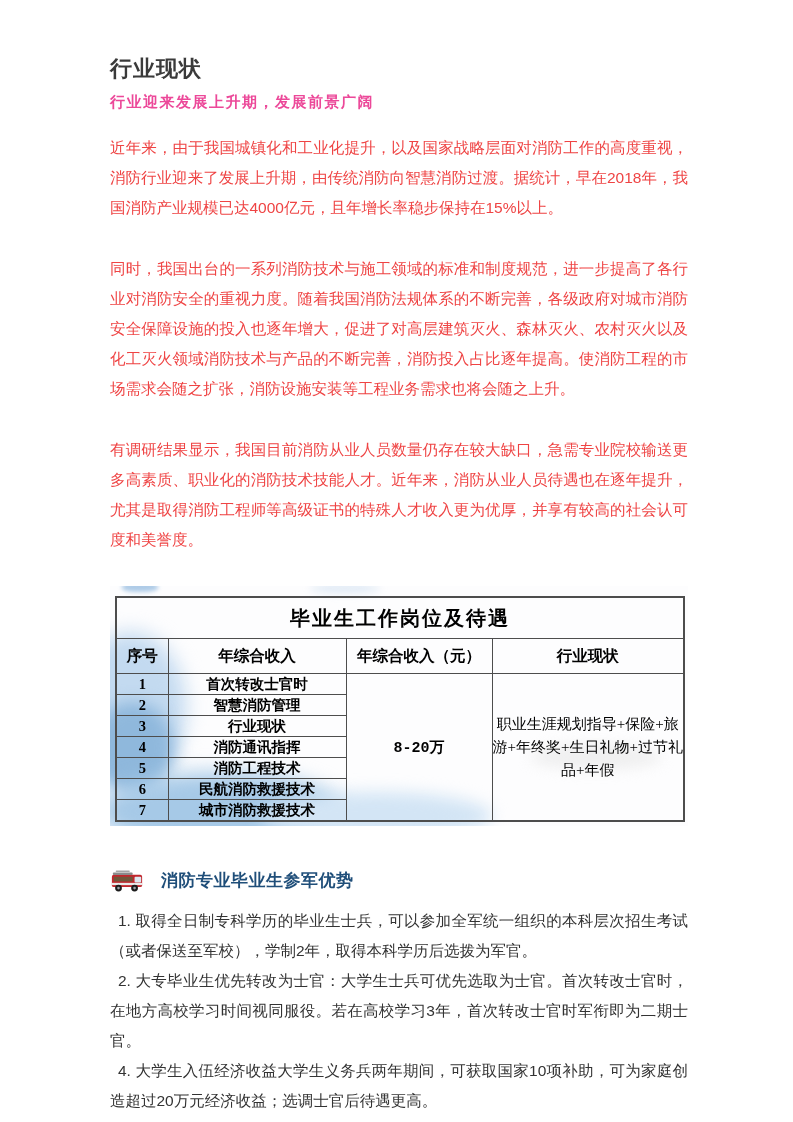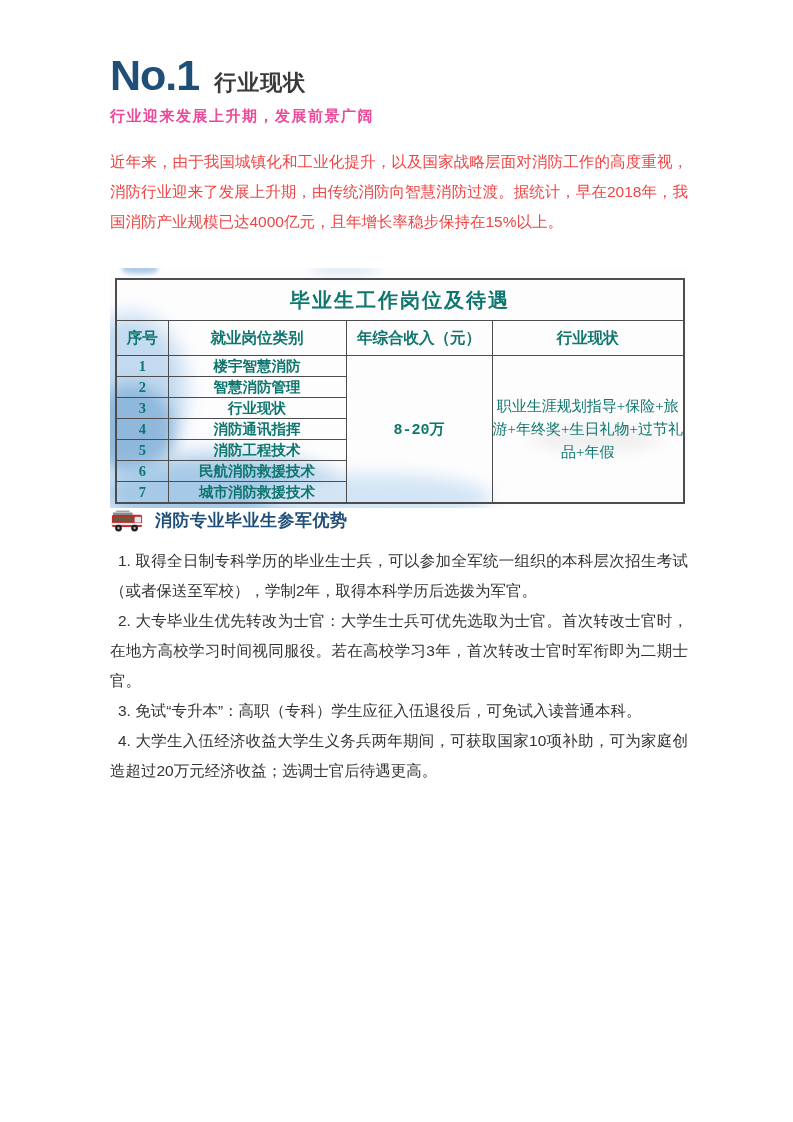--- a/index.html
+++ b/index.html
@@ -27,49 +27,50 @@
   .b2{left:-36px;top:46px;width:112px;height:152px;background:#C3DAF0;filter:blur(10px);}
   .b3{left:-18px;top:116px;width:82px;height:92px;background:#8FB8DC;filter:blur(8px);}
   .b4{left:-12px;top:186px;width:244px;height:78px;background:#A6C9E7;filter:blur(10px);}
   .b5{left:150px;top:206px;width:232px;height:48px;background:#D3E5F5;filter:blur(8px);}
   .b6{left:420px;top:158px;width:132px;height:26px;background:#E8E8E8;filter:blur(7px);opacity:.65;}
   .b7{left:200px;top:-2px;width:70px;height:9px;background:#DDE8F4;filter:blur(4px);}
 
   table.jobs{
     position:relative;z-index:1;border-collapse:collapse;table-layout:fixed;
     width:568px;margin:10px 0 0 5px;
-    font-family:"Liberation Serif", serif;color:#0f766e;background:transparent;
+    font-family:"Liberation Serif", serif;color:#000000;background:transparent;
   }
   table.jobs td, table.jobs th{border:1px solid #4D4D4D;text-align:center;padding:0;background:transparent;}
   table.jobs{border:2px solid #4D4D4D;}
   .t-title td{height:40px;font-size:20px;font-weight:800;letter-spacing:2px;}
   .t-head th{height:34px;font-size:15.5px;font-weight:800;}
   .t-row td{height:20px;font-size:14.5px;font-weight:700;}
   td.income{font-size:15px;font-weight:800;font-family:Liberation Mono, monospace;}
   td.benefits{font-size:15px;font-weight:400;line-height:23px;padding:0 8px;}
 
   
-  .section-head{display:flex;align-items:center;gap:11px;}
+  .section-head{margin-top:42px;display:flex;align-items:center;gap:17px;}
   .truck-wrap{width:34px;height:25px;display:inline-flex;align-items:center;justify-content:center;}
   .section-title{font-size:17px;font-weight:800;color:#1F4E79;letter-spacing:.5px;}
   .list{margin-top:13px;}
   .list p{margin:0;font-size:15.5px;line-height:30px;color:#333;text-align:justify;text-indent:8px;}
 </style>
 </head>
 <body>
 
 <div class="content">
 
   <div class="hdr">
-    <span class="hdr-no">No.1</span>
     <span class="hdr-title">行业现状</span>
   </div>
   <div class="subtitle">行业迎来发展上升期，发展前景广阔</div>
 
   <p class="body first">近年来，由于我国城镇化和工业化提升，以及国家战略层面对消防工作的高度重视，消防行业迎来了发展上升期，由传统消防向智慧消防过渡。据统计，早在2018年，我国消防产业规模已达4000亿元，且年增长率稳步保持在15%以上。</p>
+  <p class="body">同时，我国出台的一系列消防技术与施工领域的标准和制度规范，进一步提高了各行业对消防安全的重视力度。随着我国消防法规体系的不断完善，各级政府对城市消防安全保障设施的投入也逐年增大，促进了对高层建筑灭火、森林灭火、农村灭火以及化工灭火领域消防技术与产品的不断完善，消防投入占比逐年提高。使消防工程的市场需求会随之扩张，消防设施安装等工程业务需求也将会随之上升。</p>
+  <p class="body">有调研结果显示，我国目前消防从业人员数量仍存在较大缺口，急需专业院校输送更多高素质、职业化的消防技术技能人才。近年来，消防从业人员待遇也在逐年提升，尤其是取得消防工程师等高级证书的特殊人才收入更为优厚，并享有较高的社会认可度和美誉度。</p>
 
   <figure class="table-figure" style="margin:31px 0 0 0;">
     <div class="blob b1"></div>
     <div class="blob b2"></div>
     <div class="blob b3"></div>
     <div class="blob b4"></div>
     <div class="blob b5"></div>
     <div class="blob b6"></div>
     <div class="blob b7"></div>
 
@@ -79,27 +80,27 @@
           <col style="width:178px">
           <col style="width:146px">
           <col style="width:192px">
         </colgroup>
       <tbody>
           <tr class="t-title">
         <td colspan="4">毕业生工作岗位及待遇</td>
       </tr>
       <tr class="t-head">
         <th>序号</th>
-        <th>就业岗位类别</th>
+        <th>年综合收入</th>
         <th>年综合收入（元）</th>
         <th>行业现状</th>
       </tr>
       <tr class="t-row">
         <td>1</td>
-        <td>楼宇智慧消防</td>
+        <td>首次转改士官时</td>
         <td class="income" rowspan="7">8-20万</td>
         <td class="benefits" rowspan="7">职业生涯规划指导+保险+旅游+年终奖+生日礼物+过节礼品+年假</td>
       </tr>
       <tr class="t-row">
         <td>2</td>
         <td>智慧消防管理</td>
       </tr>
       <tr class="t-row">
         <td>3</td>
         <td>行业现状</td>
@@ -138,17 +139,16 @@
         <circle cx="9" cy="21" r="1.4" fill="#9aa0a6"></circle>
         <circle cx="26" cy="21" r="1.4" fill="#9aa0a6"></circle>
       </svg>
     </span>
     <span class="section-title">消防专业毕业生参军优势</span>
   </div>
 
   <div class="list">
     <p>1. 取得全日制专科学历的毕业生士兵，可以参加全军统一组织的本科层次招生考试（或者保送至军校），学制2年，取得本科学历后选拨为军官。</p>
     <p>2. 大专毕业生优先转改为士官：大学生士兵可优先选取为士官。首次转改士官时，在地方高校学习时间视同服役。若在高校学习3年，首次转改士官时军衔即为二期士官。</p>
-    <p>3. 免试“专升本”：高职（专科）学生应征入伍退役后，可免试入读普通本科。</p>
     <p>4. 大学生入伍经济收益大学生义务兵两年期间，可获取国家10项补助，可为家庭创造超过20万元经济收益；选调士官后待遇更高。</p>
   </div>
 
 </div>
 
 </body></html>

